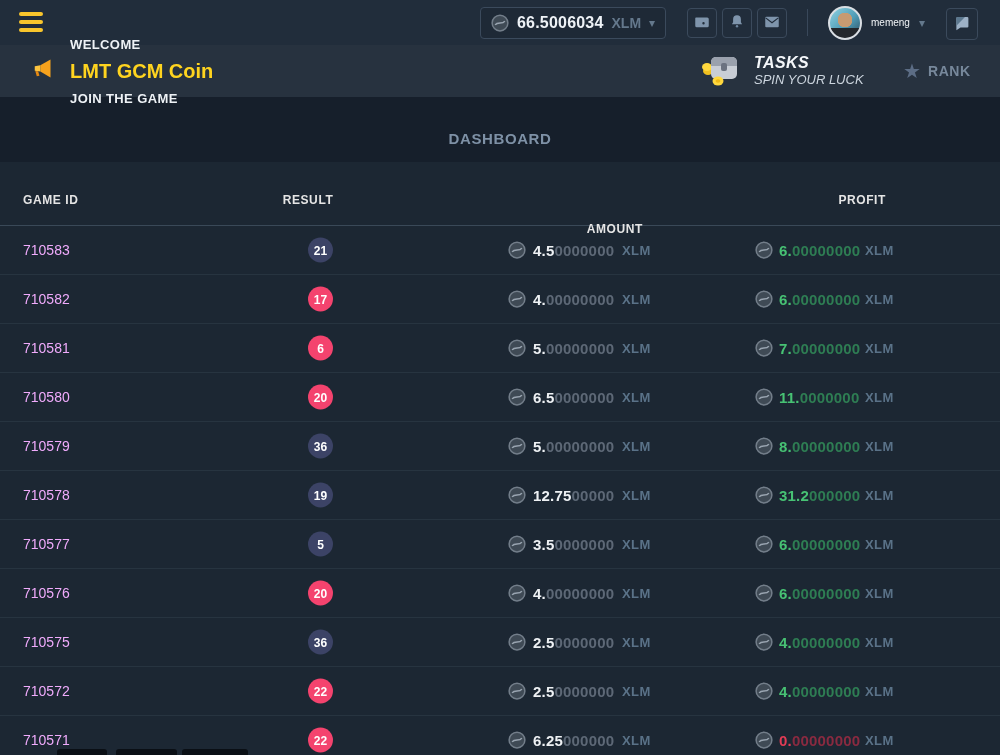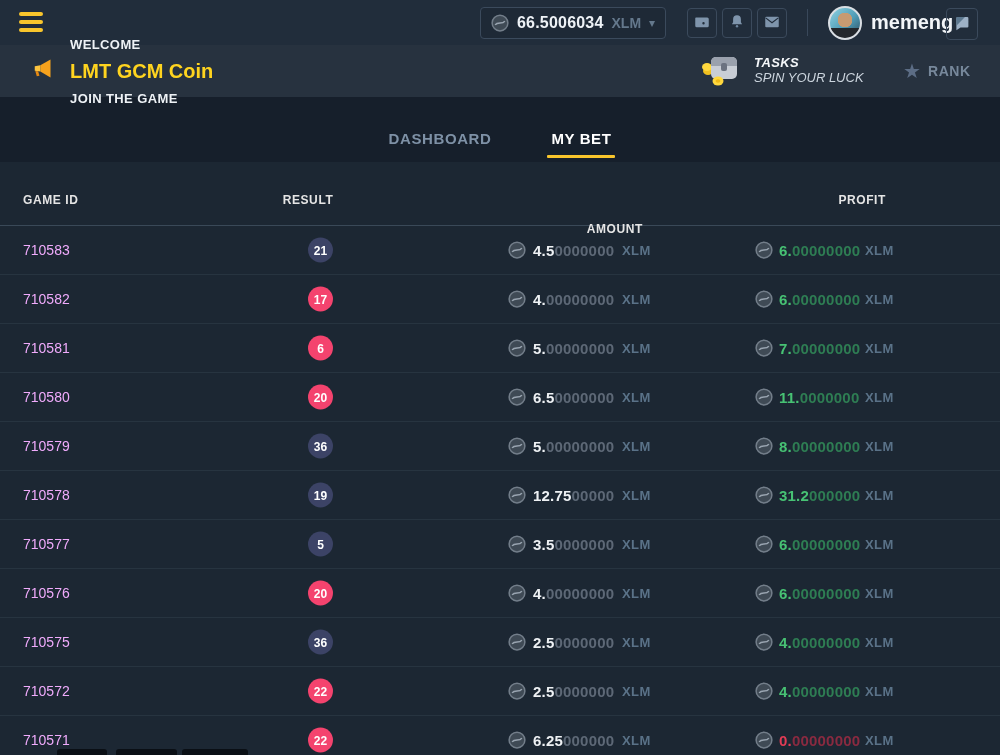--- a/index.html
+++ b/index.html
@@ -25,31 +25,31 @@
   .icon-btn { position:absolute; top:8px; width:30px; height:30px; border:1px solid #3b4a5c;
     border-radius:4px; background:none; display:flex; align-items:center; justify-content:center; cursor:pointer; }
   .divider { position:absolute; left:807px; top:9px; width:1px; height:27px; background:#39485a; }
   .user-menu { position:absolute; left:828px; top:0; height:45px; display:flex; align-items:center; gap:9px; cursor:pointer; }
   .avatar { width:34px; height:34px; border-radius:50%; border:2px solid #d9dee3;
     background:
       linear-gradient(to top, #23272c 0 34%, rgba(0,0,0,0) 34%),
       radial-gradient(circle at 50% 40%, #c79a71 0 31%, rgba(0,0,0,0) 32%),
       linear-gradient(135deg,#8fd2e2 0%, #4f9cb6 55%, #2c4a5c 100%);
   }
-  .username { color:#f2f5f8; font-weight:bold; font-size:20px; }
+  .username { color:#f2f5f8; font-weight:normal; font-size:10px; }
   .chat-btn { left:946px; width:32px; height:32px; }
 
   .banner { position:relative; height:52px; background:#27323f; }
   .promo { position:absolute; left:28px; top:0; height:52px; display:flex; align-items:center; gap:15px; }
   .promo-text { display:flex; align-items:baseline; gap:8px; white-space:nowrap;flex-direction:column; }
   .promo-pre,.promo-suf { color:#eef2f6; font-weight:bold; font-size:13px; letter-spacing:.4px; }
   .promo-high { color:#ffd41f; font-weight:bold; font-size:20px; }
   .tasks { position:absolute; left:698px; top:0; height:52px; display:flex; align-items:center; gap:10px; cursor:pointer; }
   .tasks-text { display:flex; flex-direction:column; font-style:italic; line-height:1.15; }
-  .tasks-title { color:#f4f7fa; font-weight:bold; font-size:13px; letter-spacing:.4px; }
+  .tasks-title { color:#f4f7fa; font-weight:bold; font-size:16px; letter-spacing:.4px; }
   .tasks-sub { color:#ccd5de; font-size:13px; }
   .rank { position:absolute; left:903px; top:0; height:52px; display:flex; align-items:center; gap:7px; cursor:pointer; }
   .star { color:#5c6d85; font-size:20px; line-height:1; }
   .rank-label { color:#77889b; font-weight:bold; font-size:14px; letter-spacing:.6px; }
 
   .tabs { height:65px; background:#161f2b; display:flex; justify-content:center; align-items:stretch; gap:56px; }
   .tab { position:relative; display:flex; align-items:center; padding:18px 2px 0;
     background:none; border:none; cursor:pointer;
     color:#7e91a6; font-family:"Liberation Sans",sans-serif; font-weight:bold; font-size:15px; letter-spacing:.6px; }
   .tab.active { color:#ffffff; }
@@ -188,21 +188,20 @@
   </div>
 
   <div class="rank">
     <span class="star">★</span>
     <span class="rank-label">RANK</span>
   </div>
 </div>
 
 <nav class="tabs">
   <button class="tab">DASHBOARD</button>
-  <button class="tab active">MY BET</button>
 </nav>
 
 <section class="table-section">
   <div class="thead">
     <span class="th th-gameid">GAME ID</span>
     <span class="th th-result">RESULT</span>
     <span class="th th-amount">AMOUNT</span>
     <span class="th th-profit">PROFIT</span>
   </div>
   <div id="rows">

